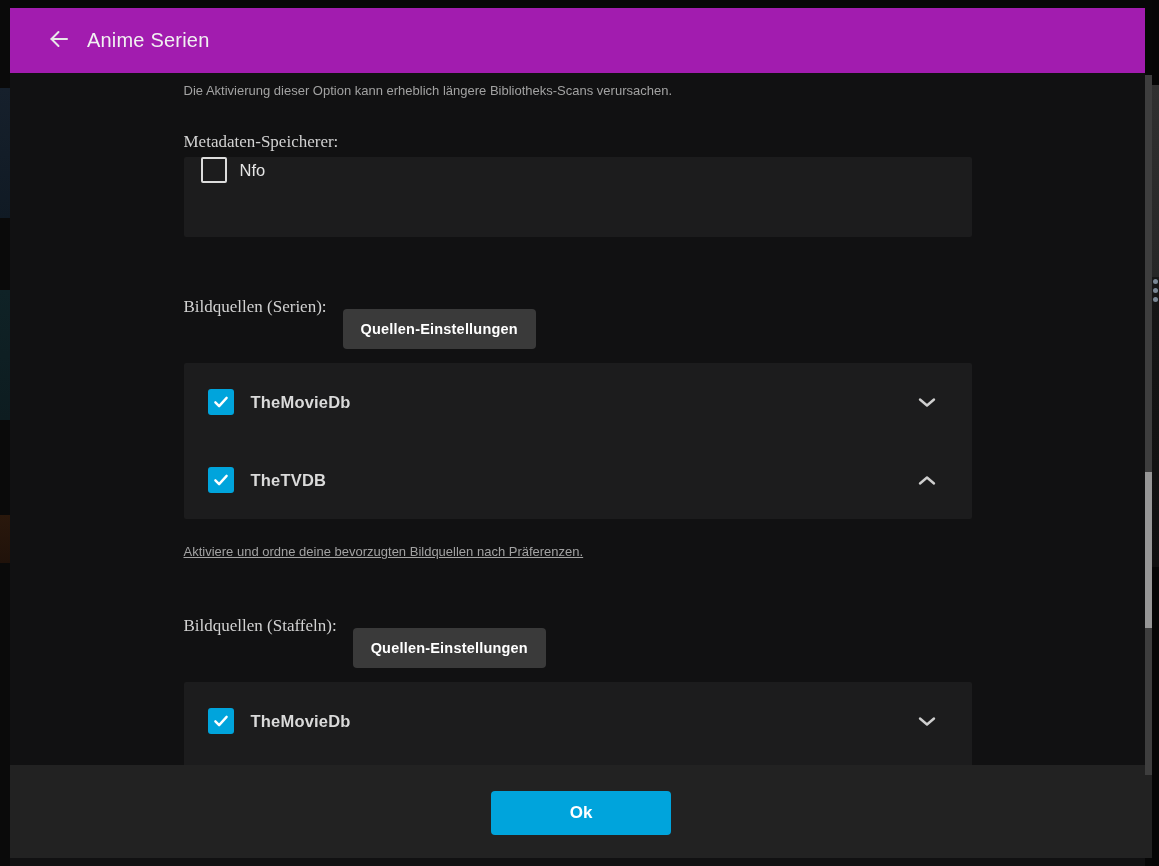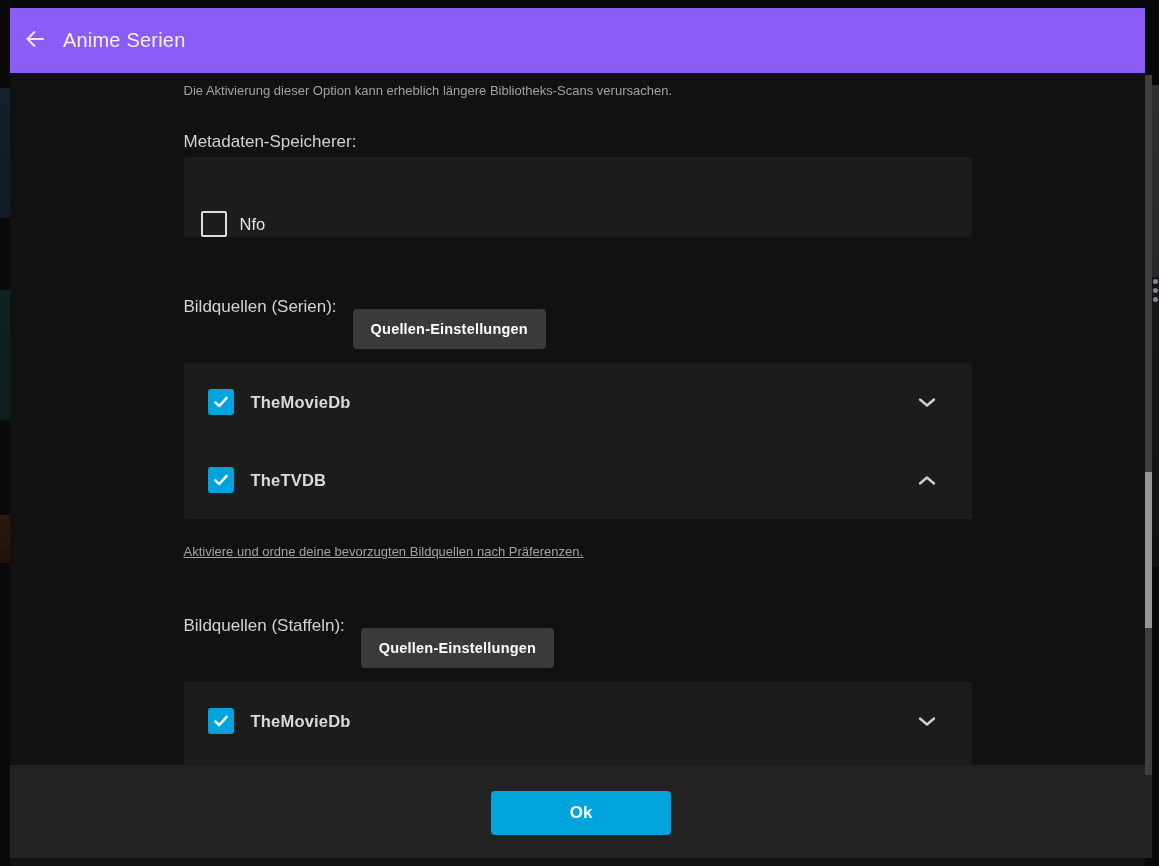--- a/index.html
+++ b/index.html
@@ -26,34 +26,34 @@
   }
   .backdrop-dots { position:absolute; right:1px; top:279px; display:flex; flex-direction:column; gap:4px; }
   .backdrop-dots span { width:5px; height:5px; border-radius:50%; background:#7b8795; }
 
   
   .scrollbar-track { position:absolute; left:1145px; top:75px; width:7px; height:700px; background:#3e3e3e; }
   .scrollbar-thumb { position:absolute; left:0; top:397px; width:7px; height:156px; background:#969696; }
 
   
   .dialog { position:absolute; left:10px; top:8px; width:1135px; height:858px; background:#111112; }
-  .dialog-header { height:65px; background:#8b5cf6; display:flex; align-items:center; padding-left:4px; }
+  .dialog-header { height:65px; background:#a21caf; display:flex; align-items:center; padding-left:28px; }
   .back-button { width:42px; height:42px; border:none; background:transparent; display:flex; align-items:center; justify-content:center; cursor:pointer; }
   .dialog-title { margin-left:7px; font-size:20px; font-weight:500; color:#f1f1f1; letter-spacing:.2px; }
 
   .dialog-content { position:absolute; top:65px; left:0; right:0; bottom:91px; overflow:hidden; }
   .column { width:788px; margin:0 auto; }
 
   .help-text { font-size:13px; line-height:19px; color:#a2a2a2; }
   .help-scan { margin-top:8px; }
-  .field-label { font-size:17px; color:#d2d2d2; }
+  .field-label { font-size:17px; color:#d2d2d2;font-family:Liberation Serif, serif; }
   .label-metadata { margin-top:32px; }
 
   .panel { background:#1c1c1d; border-radius:2px; }
-  .panel-metadata { margin-top:5px; height:80px; display:flex; align-items:flex-end; padding-left:17px; }
+  .panel-metadata { margin-top:5px; height:80px; display:flex; align-items:flex-start; padding-left:17px; }
   .cb-row { display:flex; align-items:center; cursor:pointer; }
   .cb-unchecked { width:26px; height:26px; border:2px solid #dcdcdc; border-radius:2px; background:transparent; flex:none; }
   .cb-checked { width:26px; height:26px; border-radius:3px; background:#00a4dc; display:flex; align-items:center; justify-content:center; flex:none; }
   .cb-label { margin-left:13px; font-size:16.5px; color:#e4e4e4; }
 
   .help-metadata { margin-top:15px; }
 
   .section-row { margin-top:28px; display:flex; align-items:center; }
   .settings-btn { margin-left:16px; height:40px; padding:0 18px; border:none; border-radius:4px;
                   background:#3a3a3a; color:#ffffff; font-family:"Liberation Sans",sans-serif;

